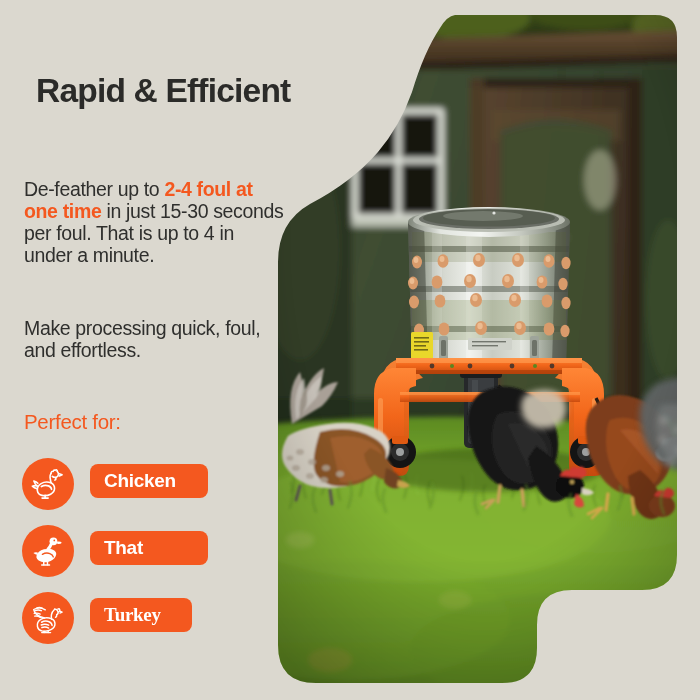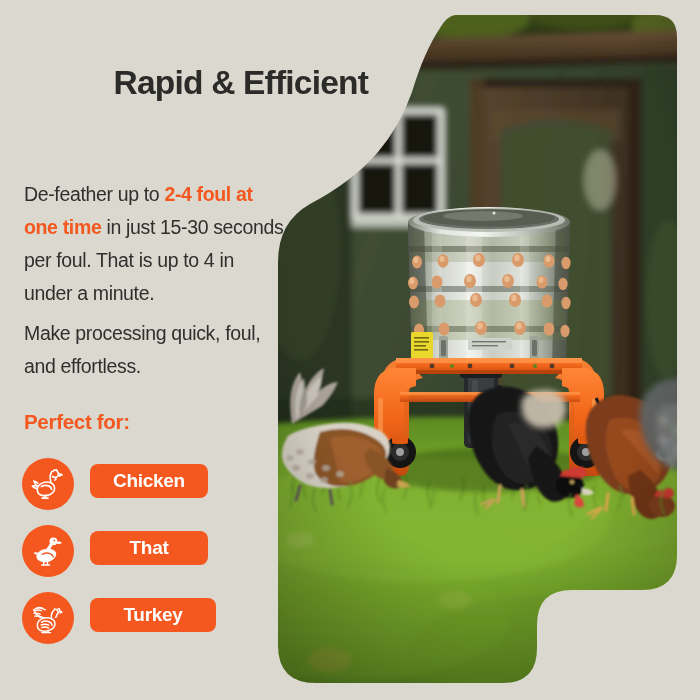--- a/index.html
+++ b/index.html
@@ -35,52 +35,51 @@
     left: 24px;
     top: 0;
     width: 340px;
     height: 700px;
   }
   .headline {
     position: absolute;
     left: 0;
     top: 58px;
     width: 340px;
-    margin: 4px;
+    margin: 12px;
     font-size: 33.5px;
     line-height: 41px;
     font-weight: bold;
     letter-spacing: -0.8px;
     color: #2b2b29;
-    text-align: right;
   }
   .para {
     position: absolute;
     left: 0;
     width: 262px;
     margin: 0;
     font-size: 19.5px;
-    line-height: 33px;
+    line-height: 22px;
     letter-spacing: -0.35px;
     color: #2f2f2d;
   }
   .para-1 { top: 178px; }
   .para-2 { top: 317px; }
   .hl {
     color: #f4581f;
     font-weight: bold;
   }
   .perfect-for {
     position: absolute;
     left: 0;
     top: 409px;
     margin: 0;
     font-size: 20.5px;
     line-height: 26px;
-    font-weight: bold;
+    font-weight: normal;
     letter-spacing: -0.3px;
     color: #f4581f;
   }
 
   
   .badges {
     position: absolute;
     left: 22px;
     top: 458px;
     width: 300px;
@@ -92,21 +91,21 @@
   }
   .badge-pill {
     position: absolute;
     left: 68px;
     top: 6px;
     height: 34px;
     border-radius: 8px;
     background: #f4581f;
     display: flex;
     align-items: center;
-    justify-content: center;
+    justify-content: flex-start;
     box-sizing: border-box;
     padding: 0 14px;
   }
   .badge-pill span {
     color: #ffffff;
     font-size: 19px;
     font-weight: bold;
     letter-spacing: -0.3px;
     white-space: nowrap;
   }
@@ -669,21 +668,21 @@
             <path d="M8.0,21.8 q-3.2,-0.8 -5.2,0.6 q2.0,2.0 5.0,2.2 z" fill="#ffffff" stroke="none"></path>
 
             <path d="M15.0,32.6 l0,3.6 M19.4,32.8 l0,3.4" fill="none" stroke-width="1.7"></path>
             <path d="M12.6,36.4 l4.6,0 M17.2,36.4 l4.6,0" fill="none" stroke-width="1.7"></path>
           </g>
         </svg>
       </div>
     </div>
 
     <div class="badge-row">
-      <div class="badge-pill" style="width:126px;">
+      <div class="badge-pill" style="width:102px;font-family:Liberation Serif, serif;">
         <span>Turkey</span>
       </div>
       <div class="badge-circle">
         <svg width="34" height="34" viewBox="0 0 40 40">
           <g fill="none" stroke="#ffffff" stroke-width="1.7" stroke-linecap="round" stroke-linejoin="round">
 
             <path d="M16.0,20.0 q-11.4,-2.6 -12.8,-10.0 q6.6,-4.0 13.6,0.4"></path>
             <path d="M5.2,11.2 q3.4,-1.4 7.0,0.2"></path>
             <path d="M3.8,14.6 q3.6,-1.0 7.0,0.8"></path>
             <path d="M4.4,17.8 q3.4,-0.6 6.6,1.4"></path>

